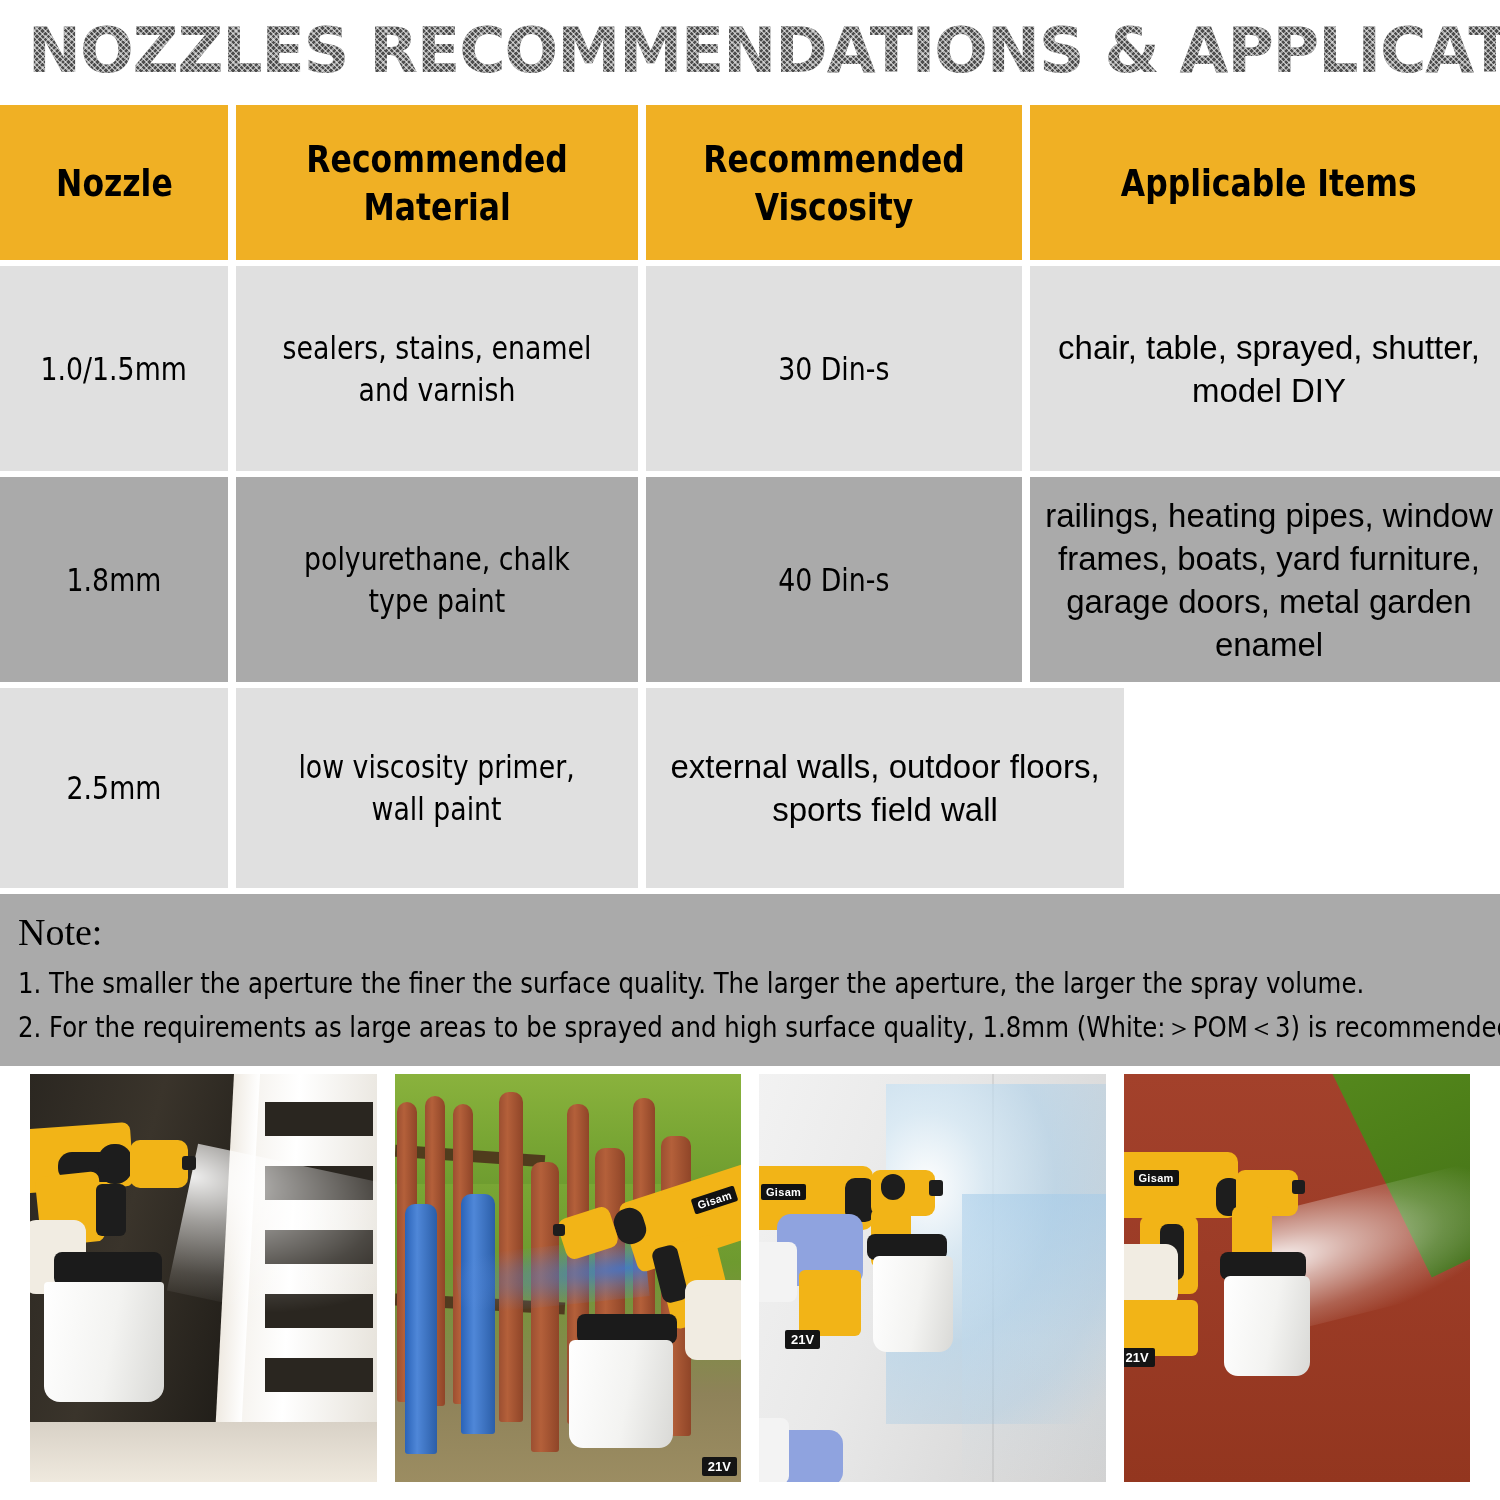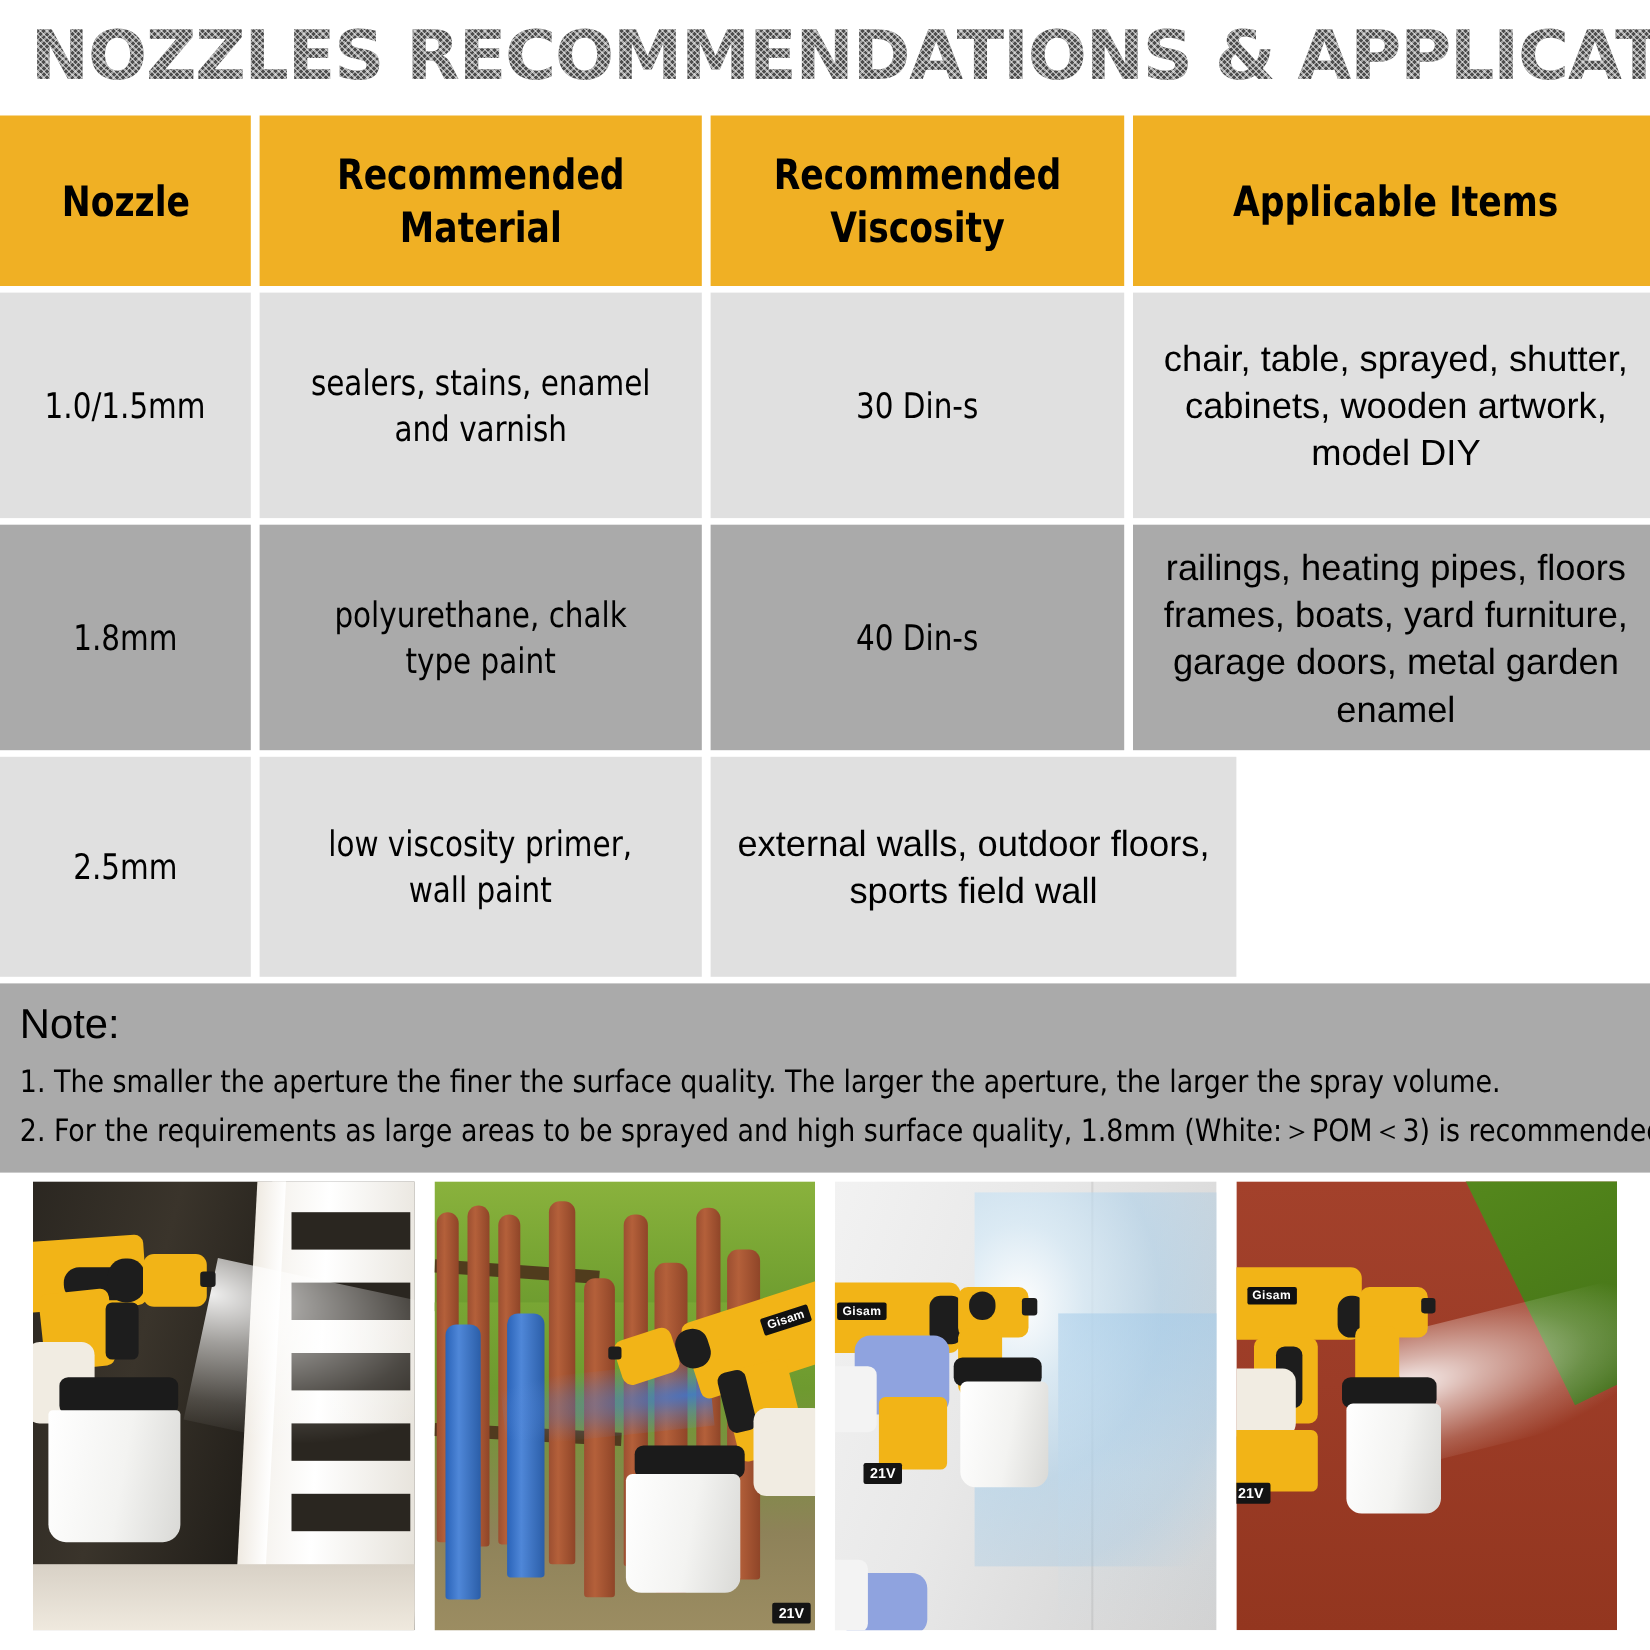--- a/index.html
+++ b/index.html
@@ -106,21 +106,21 @@
   
   .note {
     width: 1500px;
     background: #aaaaaa;
     box-sizing: border-box;
     padding: 14px 18px 16px 18px;
     color: #000000;
     margin-top: 2px;
   }
   .note-title {
-    font-family: Liberation Sans, sans-serif;
+    font-family: Liberation Serif, serif;
     font-size: 38px;
     line-height: 48px;
     margin-bottom: 6px;
   }
   .note-line {
     font-family: "DejaVu Sans Condensed", "Liberation Sans Narrow", "Liberation Sans", sans-serif;
     font-size: 28px;
     line-height: 44px;
     white-space: nowrap;
     transform: scaleX(0.97);
@@ -315,42 +315,41 @@
         <span>sealers, stains, enamel</span>
         <span>and varnish</span>
       </div>
     </div>
     <div class="cell c3 narrow">
       <span>30 Din-s</span>
     </div>
     <div class="cell c4 wide">
       <div>
         <span>chair, table, sprayed, shutter,</span>
-        <span>cabinets, wooden artwork,</span>
         <span>model DIY</span>
       </div>
     </div>
   </div>
 
   <div class="trow body rdark">
     <div class="cell c1 narrow">
       <span>1.8mm</span>
     </div>
     <div class="cell c2 narrow">
       <div>
         <span>polyurethane, chalk</span>
         <span>type paint</span>
       </div>
     </div>
     <div class="cell c3 narrow">
       <span>40 Din-s</span>
     </div>
     <div class="cell c4 wide">
       <div>
-        <span>railings, heating pipes, floors</span>
+        <span>railings, heating pipes, window</span>
         <span>frames, boats, yard furniture,</span>
         <span>garage doors, metal garden</span>
         <span>enamel</span>
       </div>
     </div>
   </div>
 
   <div class="trow body rlight row3">
     <div class="cell c1 narrow">
       <span>2.5mm</span>

